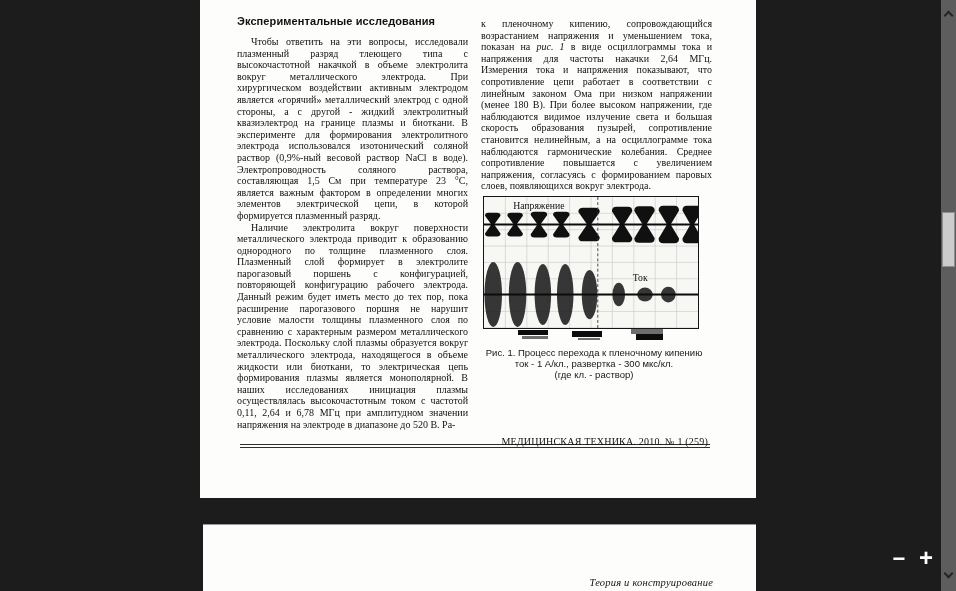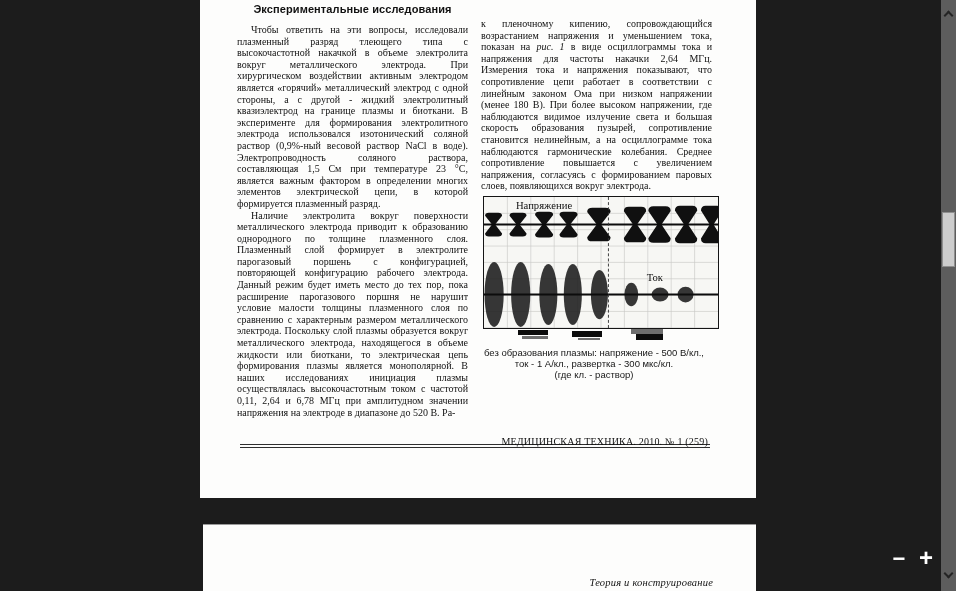--- a/index.html
+++ b/index.html
@@ -11,26 +11,26 @@
   body{background:var(--app-bg);font-family:"Liberation Serif",serif;color:var(--ink);position:relative;}
 
   .page{position:absolute;background:var(--page-bg);}
   #page1{left:200px;top:0;width:556px;height:498px;}
   #page2{left:203px;top:524px;width:553px;height:86px;border-top:1px solid #9a9a9a;}
 
   .col{position:absolute;width:231px;text-align:justify;font-size:10px;line-height:11.6px;}
   #col-left{left:37px;top:2px;}
   #col-right{left:281px;top:2px;margin-top:16px;}
   .col h3{font-family:"Liberation Sans",sans-serif;font-size:11px;font-weight:bold;
-          text-align:center;line-height:14px;margin:0 0 8px 0;letter-spacing:.1px;}
+          text-align:left;line-height:14px;margin:12px 0 8px 0;letter-spacing:.1px;}
   .col p{margin:0;}
   .col p.indent{text-indent:14px;}
   .ital{font-style:italic;}
 
-  #figure-box{position:absolute;left:283px;top:196px;width:236px;height:133px;
+  #figure-box{position:absolute;left:283px;top:196px;width:216px;height:133px;
               border:1.5px solid #151515;background:#f7f7f4;}
   #figure-box svg{display:block;width:100%;height:100%;}
 
   .readout{position:absolute;}
   .readout .bar1{background:#0c0c0c;}
   .readout .bar2{background:#6e6e6e;}
   .readout div{position:absolute;}
 
   #caption{position:absolute;left:281px;top:347px;width:226px;text-align:center;
            font-family:"Liberation Sans",sans-serif;font-size:9.5px;line-height:11px;color:#161616;}
@@ -125,21 +125,21 @@
   <div class="readout" style="left:372px;top:331px;width:32px;height:10px">
     <div class="bar1" style="left:0;top:0;width:30px;height:6px"></div>
     <div class="bar2" style="left:6px;top:7px;width:22px;height:2px"></div>
   </div>
   <div class="readout" style="left:431px;top:329px;width:34px;height:12px">
     <div class="bar2" style="left:0;top:0;width:32px;height:5px"></div>
     <div class="bar1" style="left:5px;top:5px;width:27px;height:6px"></div>
   </div>
 
   <div id="caption">
-    <div>без образования плазмы: напряжение - 500 В/кл.,</div>
+    <div>Рис. 1. Процесс перехода к пленочному кипению</div>
     <div>ток - 1 А/кл., развертка - 300 мкс/кл.</div>
     <div>(где кл. - раствор)</div>
   </div>
 
   <div id="footer-rule"></div>
   <div id="footer-text">МЕДИЦИНСКАЯ ТЕХНИКА. 2010. № 1 (259)</div>
 </div>
 
 <div id="page2" class="page">
   <div id="running-head">Теория и конструирование</div>

